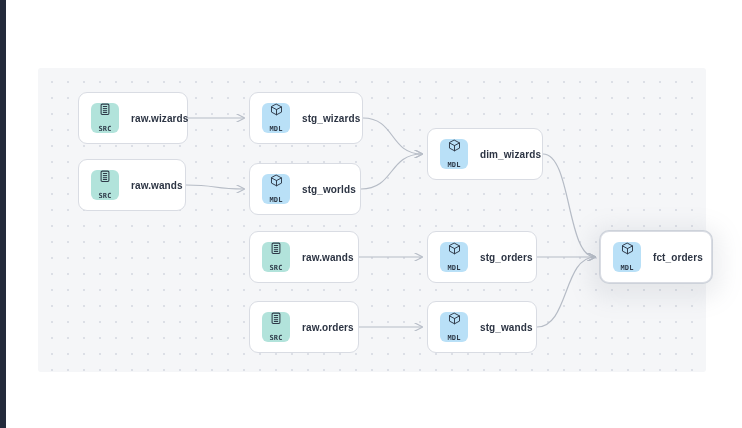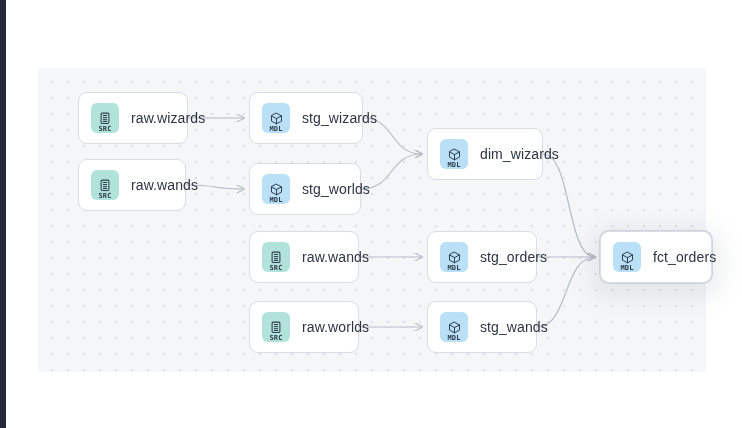--- a/index.html
+++ b/index.html
@@ -47,40 +47,41 @@
     box-shadow: 0 0 0 1px #cdd2da, 0 6px 22px 10px rgba(120,130,145,0.13);
   }
 
   .badge {
     flex: 0 0 auto;
     width: 28px; height: 30px;
     border-radius: 6px;
     display: flex;
     flex-direction: column;
     align-items: center;
-    justify-content: flex-end;
+    justify-content: space-between;
     gap: 1px;
   }
   .badge.src { background: #b2e3db; }
   .badge.mdl { background: #b9e0f7; }
   .badge svg { display: block; }
   .badge-text {
     font-size: 7px;
     font-weight: 700;
     letter-spacing: 0.2px;
     color: #2f3b4a;
     font-family: "DejaVu Sans Mono", monospace;
     line-height: 1;
   }
 
   .node-label {
-    font-size: 14px;
+    font-size: 10px;
     color: #2c3443;
     white-space: nowrap;
     letter-spacing: 0.1px;
+    font-weight: bold;
   }
 </style>
 </head>
 <body>
 
 <div id="app">
 
   <div id="rail"></div>
 
   <div id="canvas">
@@ -154,21 +155,21 @@
               <g fill="none" stroke="#2f3b4a" stroke-width="1.05" stroke-linejoin="round">
                 <rect x="2.1" y="1.1" width="7.8" height="10.3" rx="1.1"></rect>
                 <line x1="3.9" y1="3.5" x2="8.1" y2="3.5"></line>
                 <line x1="3.9" y1="5.6" x2="8.1" y2="5.6"></line>
                 <line x1="3.9" y1="7.7" x2="8.1" y2="7.7"></line>
                 <line x1="3.9" y1="9.5" x2="8.1" y2="9.5"></line>
               </g>
             </svg>
             <span class="badge-text">SRC</span>
           </div>
-          <span class="node-label">raw.worlds</span>
+          <span class="node-label">raw.orders</span>
         </div>
         <div class="node" style="left: 211px; top: 24px; width: 114px; height: 52px;">
           <div class="badge mdl">
             <svg width="13" height="13" viewBox="0 0 14 14" aria-hidden="true">
               <g fill="none" stroke="#2f3b4a" stroke-width="1.05" stroke-linejoin="round" stroke-linecap="round">
                 <path d="M7 1.3 L12.4 4.2 L12.4 9.8 L7 12.7 L1.6 9.8 L1.6 4.2 Z"></path>
                 <path d="M1.6 4.2 L7 7.1 L12.4 4.2"></path>
                 <path d="M7 7.1 L7 12.7"></path>
               </g>
             </svg>

